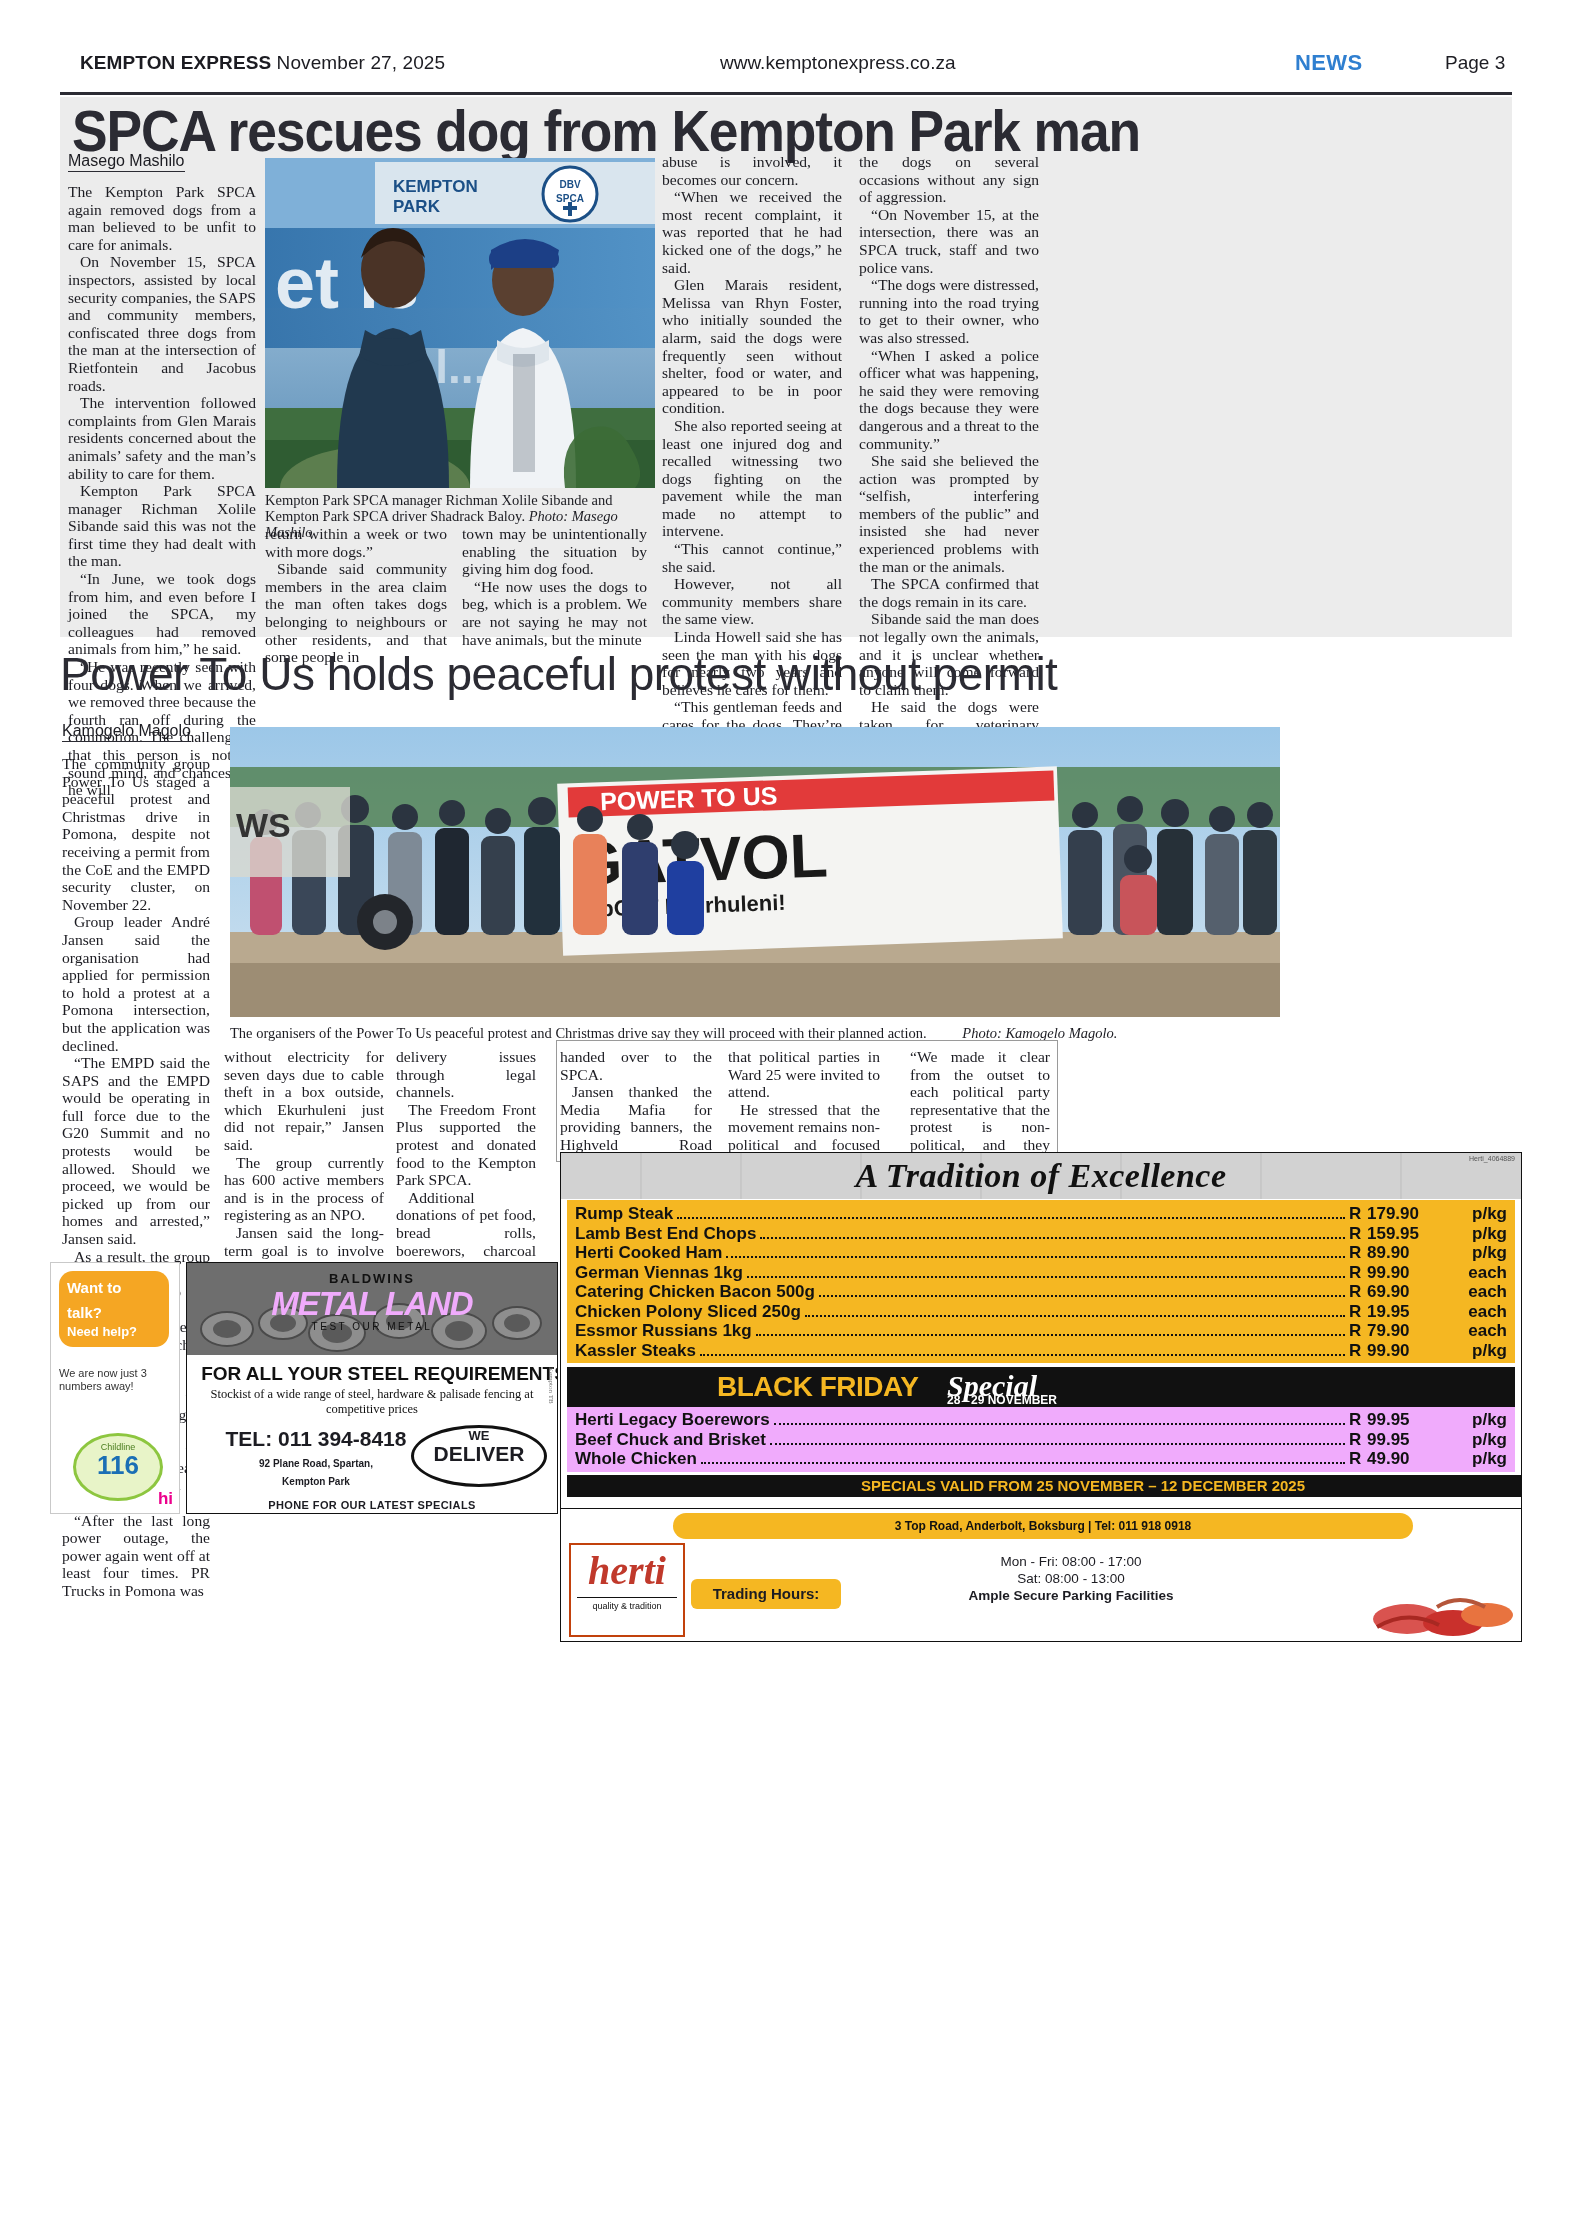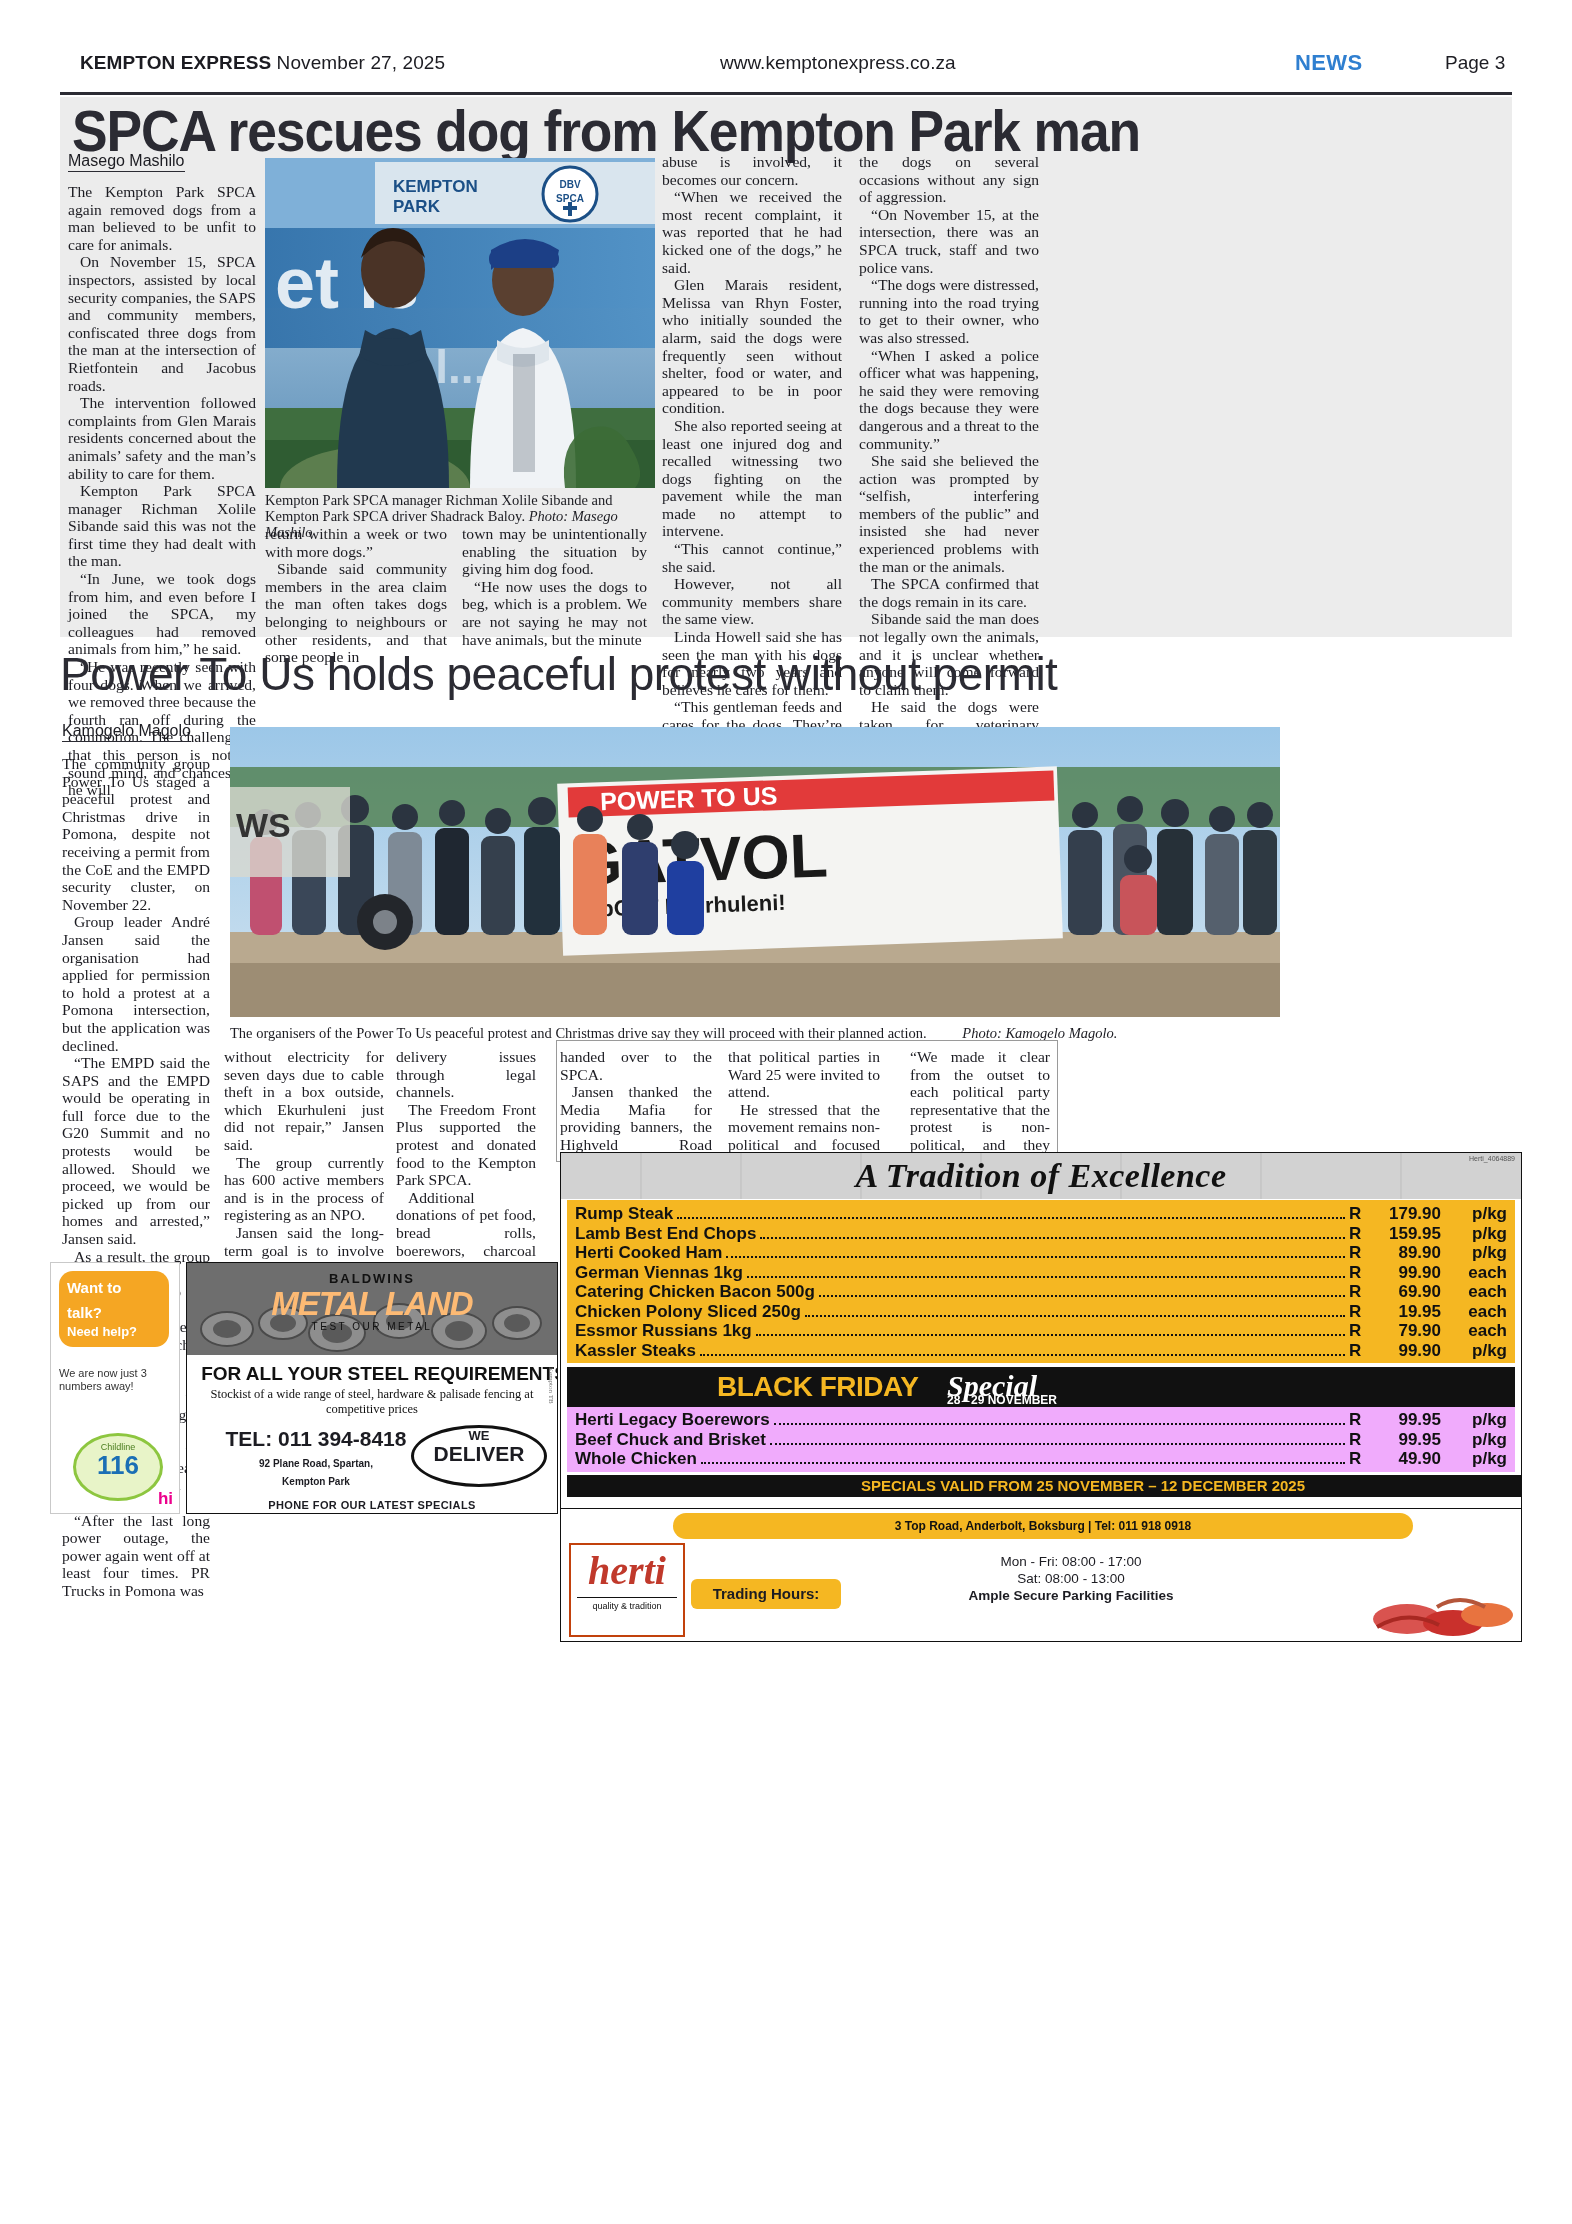--- a/index.html
+++ b/index.html
@@ -62,42 +62,42 @@
   .cl-txt{position:absolute;left:8px;top:104px;width:114px;font-family:"Liberation Sans",sans-serif;font-size:11px;line-height:13px;color:#333;}
   .cl-badge{position:absolute;left:22px;top:170px;width:84px;height:62px;border-radius:50%;background:#e8f4c8;border:3px solid #8dc63f;text-align:center;}
   .cl-badge .w{font-family:"Liberation Sans",sans-serif;font-size:9px;color:#4a7d1e;margin-top:6px;}
   .cl-badge .n{font-family:"Liberation Sans",sans-serif;font-weight:700;font-size:26px;color:#1b6fb5;line-height:26px;}
   .cl-hi{position:absolute;right:6px;bottom:4px;font-family:"Liberation Sans",sans-serif;font-weight:700;font-size:17px;color:#ec008c;}
 
   .ad-metal{position:absolute;left:186px;top:1262px;width:370px;height:250px;border:1px solid #111;background:#fff;overflow:hidden;}
   .ml-photo{position:absolute;left:0;top:0;width:100%;height:92px;background:#555;overflow:hidden;}
   .ml-brand{position:absolute;left:0;top:8px;width:100%;text-align:center;font-family:"Liberation Sans",sans-serif;}
   .ml-baldwins{font-weight:700;font-size:13px;letter-spacing:2px;color:#111;}
-  .ml-logo{font-weight:700;font-style:italic;font-size:33px;letter-spacing:-1px;color:#fdba74;line-height:35px;}
+  .ml-logo{font-weight:700;font-style:italic;font-size:33px;letter-spacing:-1px;color:#f0abfc;line-height:35px;}
   .ml-tag{font-size:10px;letter-spacing:2.5px;color:#111;}
   .ml-h{position:absolute;left:12px;top:100px;width:100%;text-align:center;font-family:"Liberation Sans",sans-serif;font-weight:700;font-size:19px;color:#111;}
   .ml-sub{position:absolute;left:0;top:124px;width:100%;text-align:center;font-size:12.5px;line-height:15px;color:#111;}
   .ml-tel{position:absolute;left:4px;top:164px;width:250px;text-align:center;font-family:"Liberation Sans",sans-serif;font-weight:700;font-size:21px;}
   .ml-addr{position:absolute;left:4px;top:192px;width:250px;text-align:center;font-family:"Liberation Sans",sans-serif;font-weight:700;font-size:10px;line-height:18px;}
   .ml-oval{position:absolute;right:10px;top:162px;width:130px;height:56px;border:3px solid #111;border-radius:50%;text-align:center;font-family:"Liberation Sans",sans-serif;font-weight:700;}
   .ml-oval .a{font-size:13px;}
   .ml-oval .b{font-size:21px;line-height:22px;}
   .ml-foot{position:absolute;left:0;bottom:2px;width:100%;text-align:center;font-family:"Liberation Sans",sans-serif;font-weight:700;font-size:11px;letter-spacing:.4px;}
   .ml-vert{position:absolute;right:2px;top:104px;font-size:7px;color:#777;writing-mode:vertical-rl;}
 
   .ad-herti{position:absolute;left:560px;top:1152px;width:960px;height:360px;border:1px solid #111;background:#fff;overflow:hidden;}
   .ht-band{position:absolute;left:0;top:0;width:100%;height:46px;background:#cfcfcf;overflow:hidden;}
   .ht-trad{position:absolute;left:0;top:4px;width:100%;text-align:center;font-family:"Liberation Serif",serif;font-style:italic;font-weight:700;font-size:34px;color:#111;letter-spacing:.5px;}
   .ht-ref{position:absolute;right:6px;top:2px;font-family:"Liberation Sans",sans-serif;font-size:7px;color:#555;}
   .ht-list{position:absolute;left:6px;top:47px;width:948px;background:#f5b722;padding:4px 0 3px 0;}
   .ht-row{display:flex;align-items:baseline;font-family:"Liberation Sans",sans-serif;font-weight:700;font-size:17px;line-height:19.5px;color:#111;padding:0 8px;}
   .ht-name{white-space:nowrap;}
   .ht-dots{flex:1;border-bottom:2px dotted #111;margin:0 4px 4px 4px;min-width:10px;}
   .ht-cur{width:18px;text-align:left;}
-  .ht-price{width:74px;text-align:right;}
+  .ht-price{width:74px;}
   .ht-unit{width:66px;text-align:right;}
   .ht-bf{position:absolute;left:6px;top:214px;width:948px;height:40px;background:#111;}
   .ht-bf .bfl{position:absolute;left:150px;top:4px;font-family:"Liberation Sans",sans-serif;font-weight:700;font-size:28px;color:#f5b722;letter-spacing:-.5px;}
   .ht-bf .bfs{position:absolute;left:380px;top:2px;font-family:"Liberation Serif",serif;font-style:italic;font-weight:700;font-size:30px;color:#fff;}
   .ht-bf .bfd{position:absolute;left:380px;top:26px;font-family:"Liberation Sans",sans-serif;font-weight:700;font-size:12px;color:#fff;}
   .ht-list2{position:absolute;left:6px;top:254px;width:948px;background:#f0abfc;padding:3px 0;}
   .ht-valid{position:absolute;left:6px;top:322px;width:1032px;height:22px;background:#111;color:#f5b722;font-family:"Liberation Sans",sans-serif;font-weight:700;font-size:15px;text-align:center;line-height:22px;}
 
   .ad-hertifoot{position:absolute;left:560px;top:1508px;width:960px;height:132px;border:1px solid #111;background:#fff;overflow:hidden;}
   .hf-addr{position:absolute;left:112px;top:4px;width:740px;height:26px;background:#f5b722;border-radius:13px;text-align:center;font-family:"Liberation Sans",sans-serif;font-weight:700;font-size:12px;line-height:26px;color:#111;}

